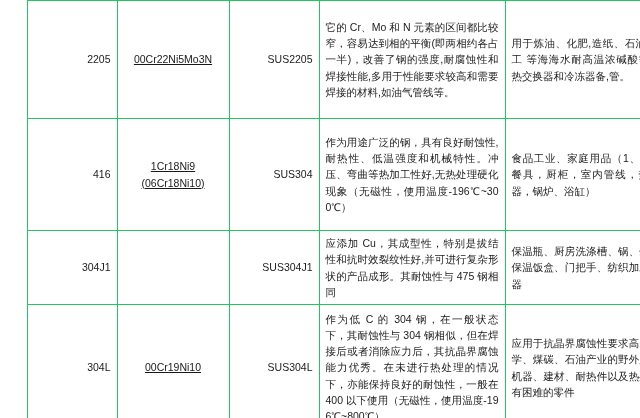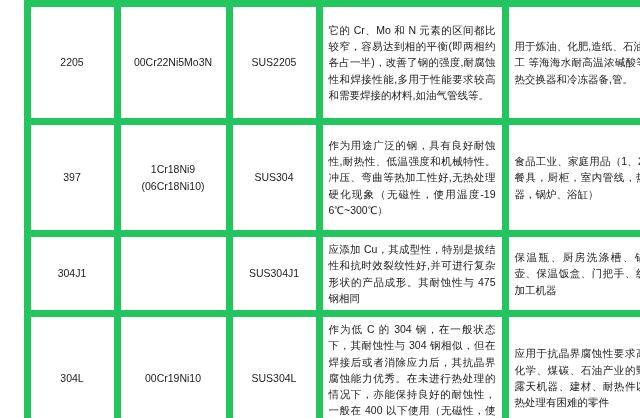--- a/index.html
+++ b/index.html
@@ -19,37 +19,37 @@
     position: relative;
     background: #ffffff;
     box-sizing: border-box;
   }
   table.grid {
     border-collapse: collapse;
     width: 640px;
     table-layout: fixed;
   }
   table.grid td {
-    border: 7px solid #22c55e;
+    border: 1px solid #22c55e;
     vertical-align: middle;
     padding: 4px 6px;
     font-size: 10.5px;
     line-height: 1.55;
     color: #1a1a1a;
     box-sizing: border-box;
     word-break: break-all;
   }
-  td.col-a { width: 90px; text-align: center; }
+  td.col-a { width: 90px; text-align: right; }
   td.col-b { width: 112px; text-align: center; }
-  td.col-c { width: 90px; text-align: center; }
+  td.col-c { width: 90px; text-align: right; }
   td.col-d { width: 186px; text-align: justify; text-justify: inter-ideograph; }
   td.col-e { width: 162px; text-align: justify; text-justify: inter-ideograph; }
 
   td.col-a, td.col-b, td.col-c { font-size: 11px; }
-  td.col-b .sub { display: block; }
+  td.col-b .sub { display: block; text-decoration: underline; }
   .pad-left-edge { width: 27px; border: none !important; }
 
   .row-tall { height: 118px; }
   .row-mid  { height: 112px; }
   .row-small{ height: 62px; }
   .row-big  { height: 126px; }
 </style>
 </head>
 <body>
 
@@ -61,21 +61,21 @@
         <td class="col-a">2205</td>
         <td class="col-b">
           <span class="sub">00Cr22Ni5Mo3N</span>
         </td>
         <td class="col-c">SUS2205</td>
         <td class="col-d">它的 Cr、Mo 和 N 元素的区间都比较窄，容易达到相的平衡(即两相约各占一半)，改善了钢的强度,耐腐蚀性和焊接性能,多用于性能要求较高和需要焊接的材料,如油气管线等。</td>
         <td class="col-e">用于炼油、化肥,造纸、石油,化工 等海海水耐高温浓碱酸等的热交换器和冷冻器备,管。</td>
       </tr>
       <tr class="row-mid">
         <td class="pad-left-edge"></td>
-        <td class="col-a">397</td>
+        <td class="col-a">416</td>
         <td class="col-b">
           <span class="sub">1Cr18Ni9</span>
           <span class="sub">(06Cr18Ni10)</span>
         </td>
         <td class="col-c">SUS304</td>
         <td class="col-d">作为用途广泛的钢，具有良好耐蚀性,耐热性、低温强度和机械特性。冲压、弯曲等热加工性好,无热处理硬化现象（无磁性，使用温度-196℃~300℃）</td>
         <td class="col-e">食品工业、家庭用品（1、2 类餐具，厨柜，室内管线，热水器，锅炉、浴缸）</td>
       </tr>
       <tr class="row-small">
         <td class="pad-left-edge"></td>

